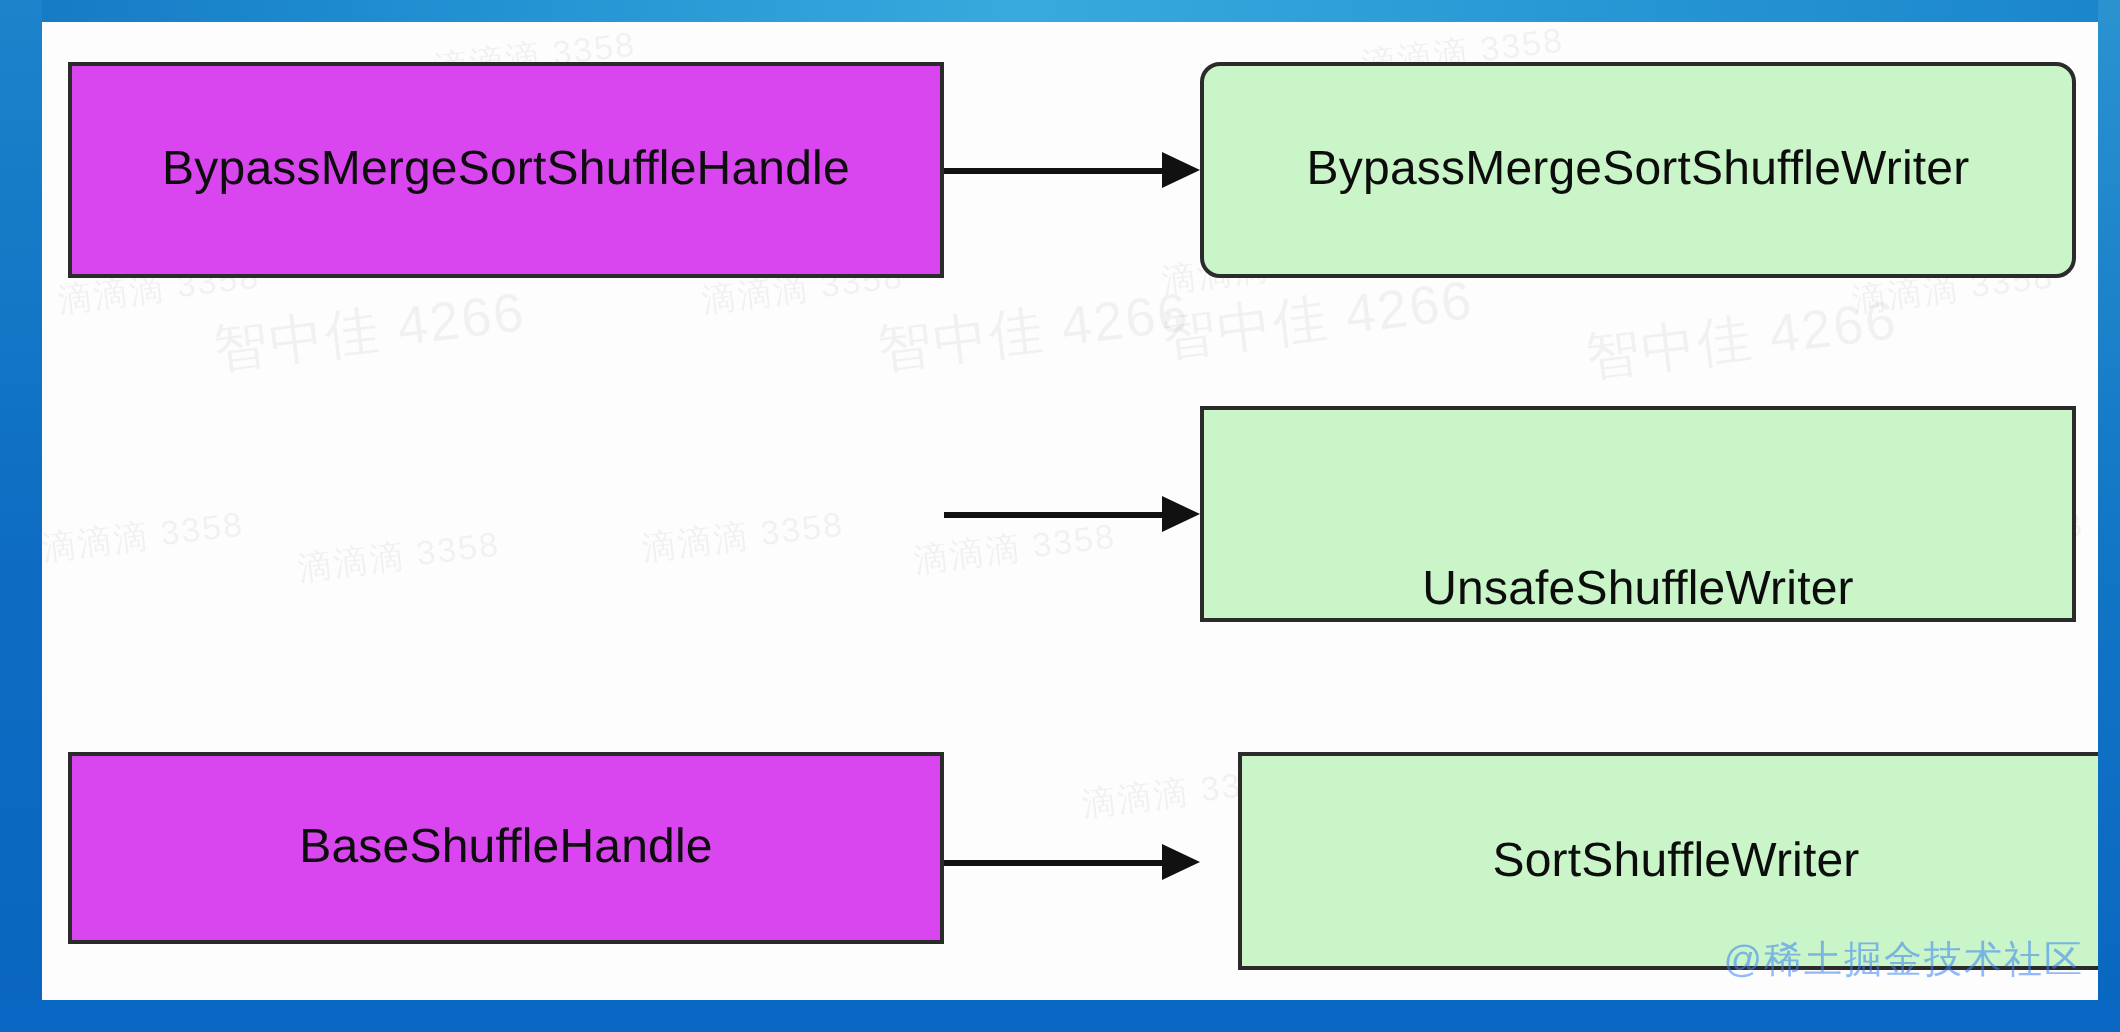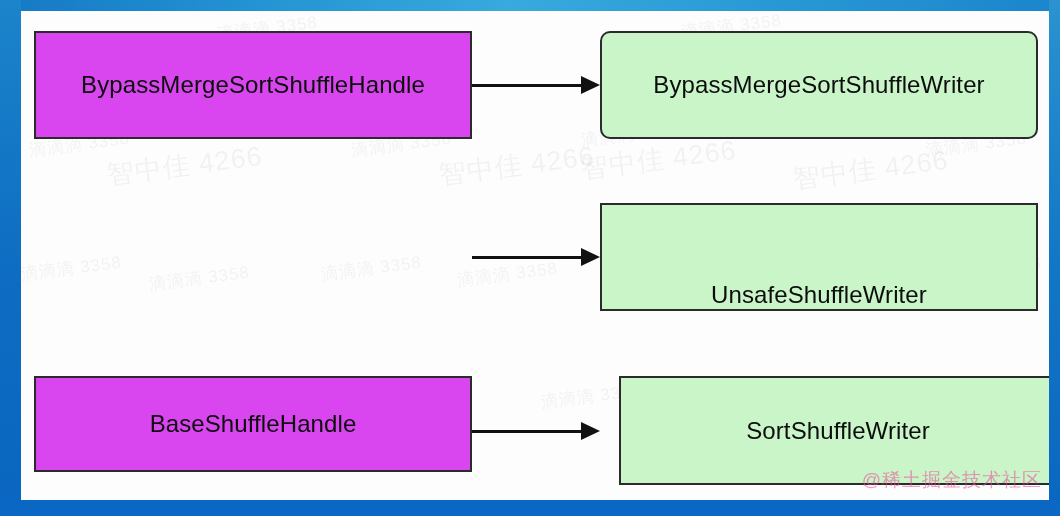--- a/index.html
+++ b/index.html
@@ -118,21 +118,21 @@
     border-left: 19px solid #111111;
   }
 
   
   .credit {
     position: absolute;
     z-index: 6;
     right: 18px;
     bottom: 23px;
     font-size: 19px;
-    color: #ec4899;
+    color: #3b82f6;
     opacity: 0.55;
     font-family: "Liberation Sans", sans-serif;
     white-space: nowrap;
     letter-spacing: 1px;
   }
 </style>
 </head>
 <body>
 
 <div id="screenshot">

